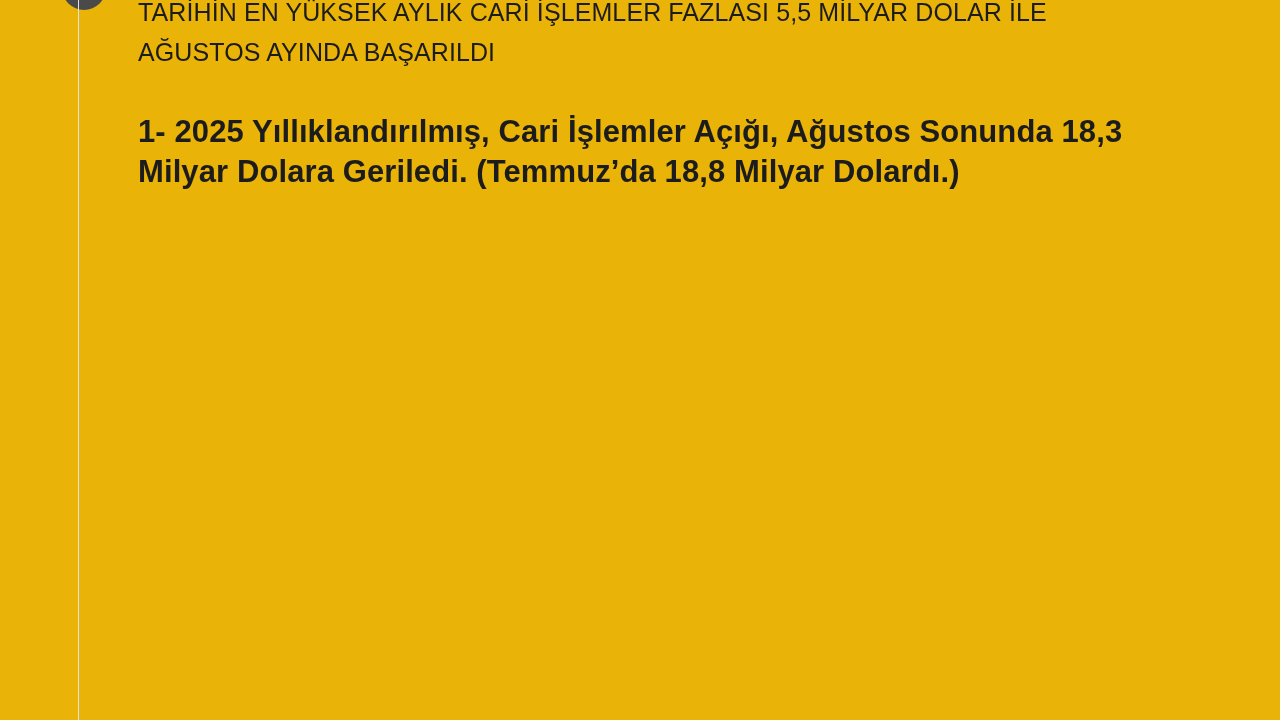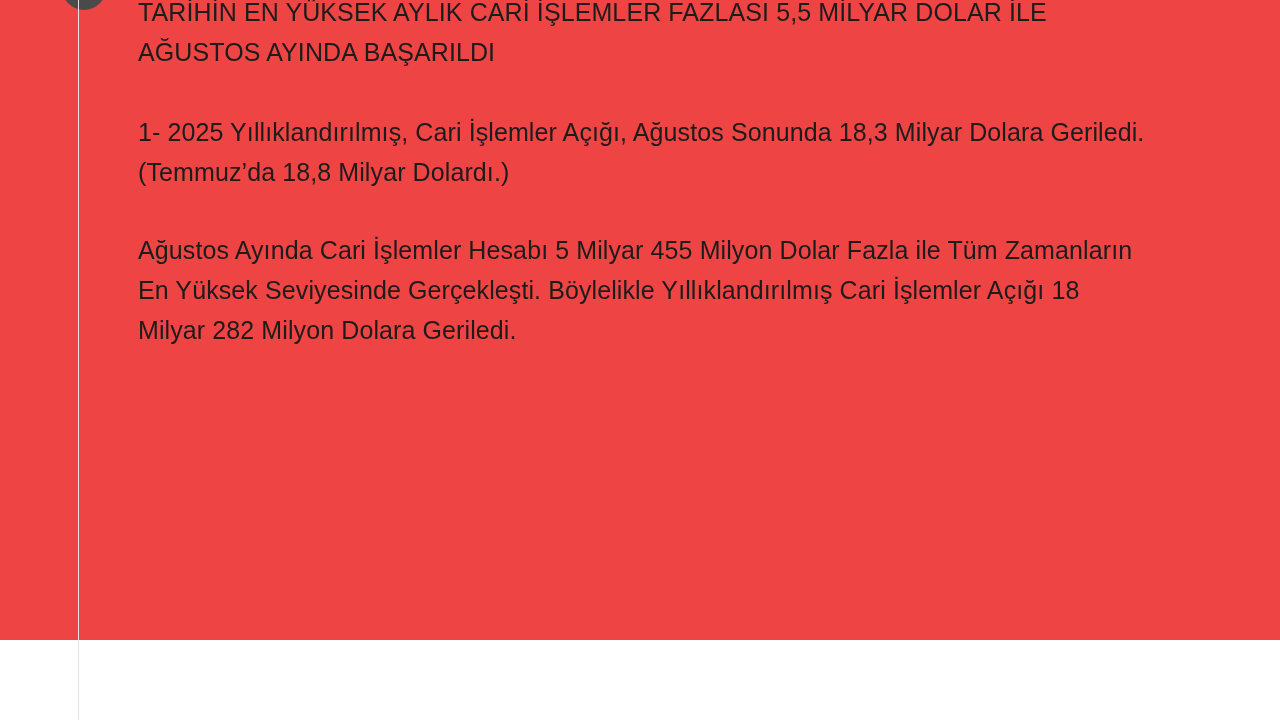--- a/index.html
+++ b/index.html
@@ -10,22 +10,22 @@
   body {
     width: 1280px;
     height: 720px;
     overflow: hidden;
     font-family: "Liberation Sans", sans-serif;
     color: #1a1a1a;
   }
   .page {
     position: relative;
     width: 1280px;
-    height: 640px;
-    background: #ef4444;
+    height: 720px;
+    background: #eab308;
   }
   
   .left-rule {
     position: absolute;
     left: 78px;
     top: 0;
     width: 1px;
     height: 720px;
     background: #e3e3e3;
   }
@@ -66,25 +66,25 @@
     color: #1c1c1c;
     margin: 0;
     font-weight: 400;
   }
   .list {
     margin: 0;
     padding: 0;
     list-style: none;
   }
   .list-item {
-    font-size: 25px;
+    font-size: 31px;
     line-height: 40px;
     letter-spacing: 0.1px;
     color: #1c1c1c;
-    font-weight: 400;
+    font-weight: 700;
   }
 </style>
 </head>
 <body>
 
 <div class="page">
 
   <div class="avatar"></div>
   <div class="left-rule"></div>
 
@@ -93,16 +93,15 @@
     <h1 class="headline">TARİHİN EN YÜKSEK AYLIK CARİ İŞLEMLER FAZLASI 5,5 MİLYAR DOLAR İLE AĞUSTOS AYINDA BAŞARILDI</h1>
 
     <div class="gap"></div>
 
     <ul class="list">
       <li class="list-item">1-  2025 Yıllıklandırılmış, Cari İşlemler Açığı, Ağustos Sonunda 18,3 Milyar Dolara Geriledi. (Temmuz’da 18,8 Milyar Dolardı.)</li>
     </ul>
 
     <div class="gap-small"></div>
 
-    <p class="para">Ağustos Ayında Cari İşlemler Hesabı 5 Milyar 455 Milyon Dolar Fazla ile Tüm Zamanların En Yüksek Seviyesinde Gerçekleşti. Böylelikle Yıllıklandırılmış Cari İşlemler Açığı 18 Milyar 282 Milyon Dolara Geriledi.</p>
 
   </div>
 </div>
 
 </body></html>

